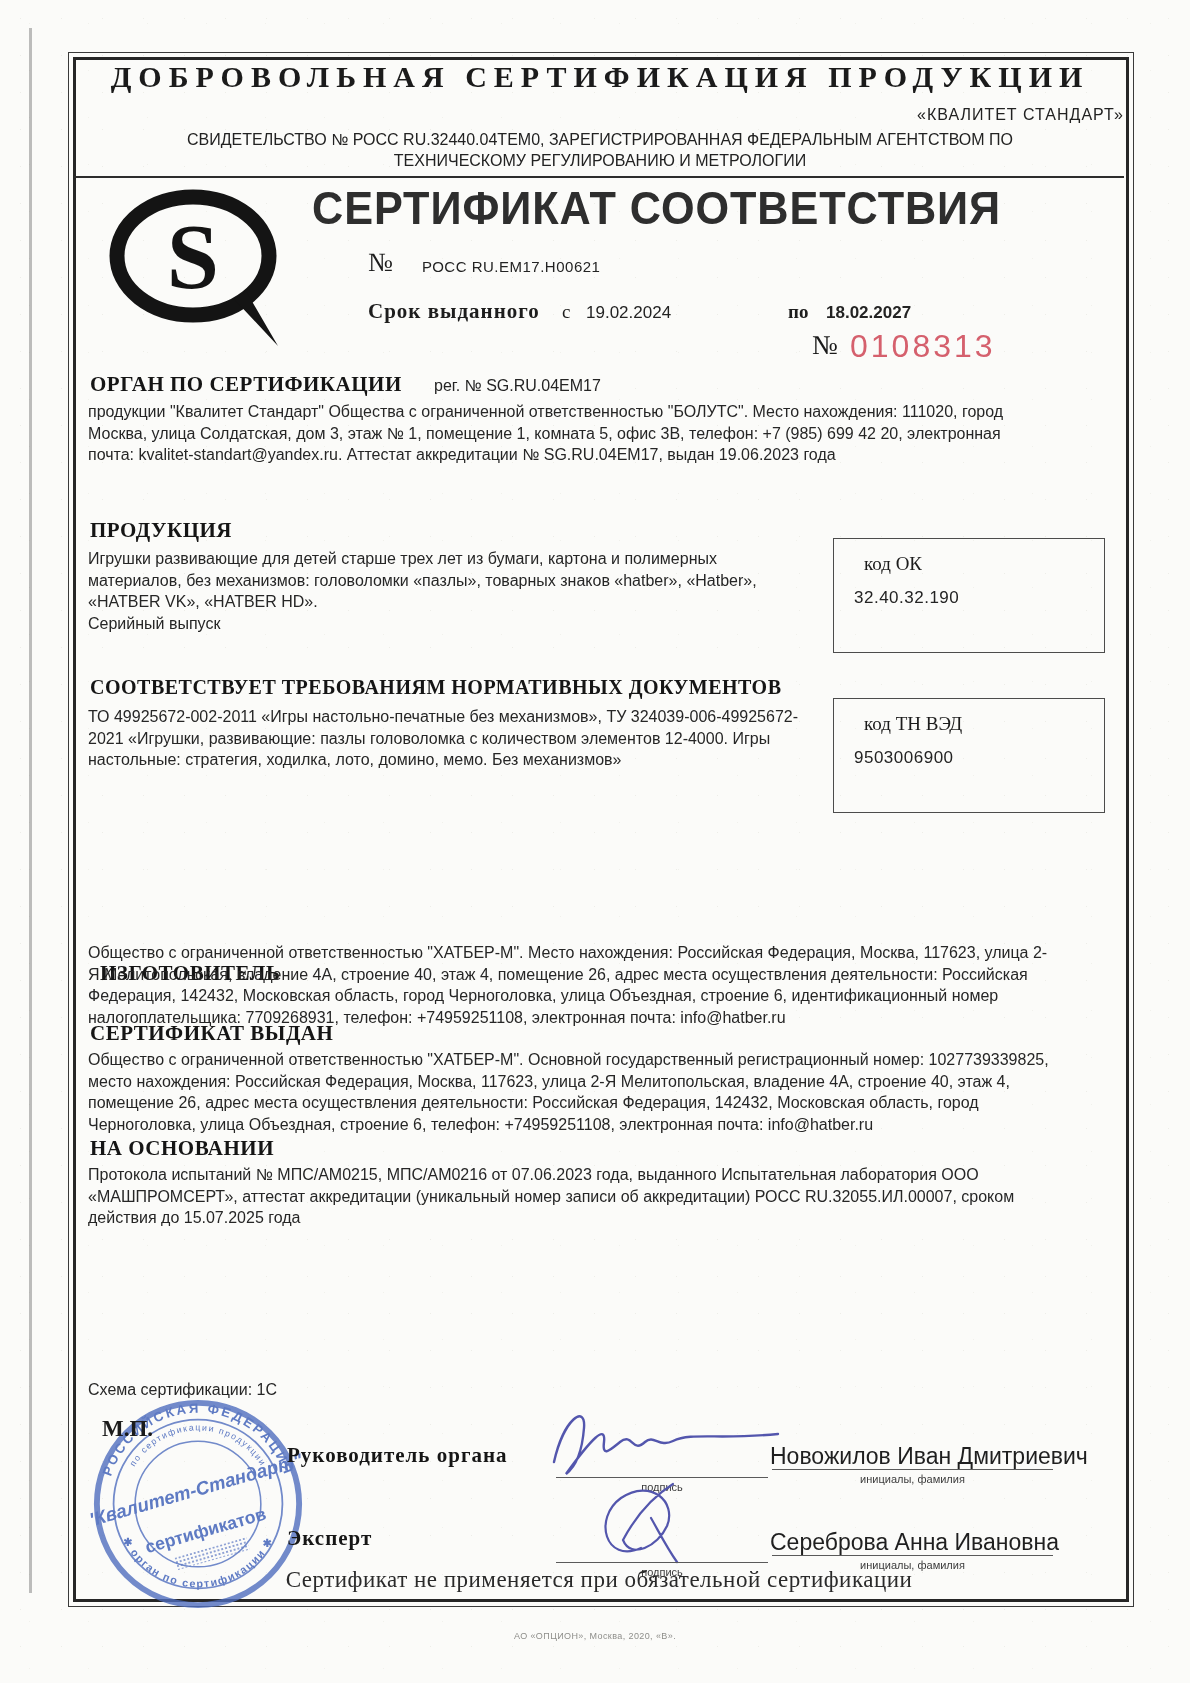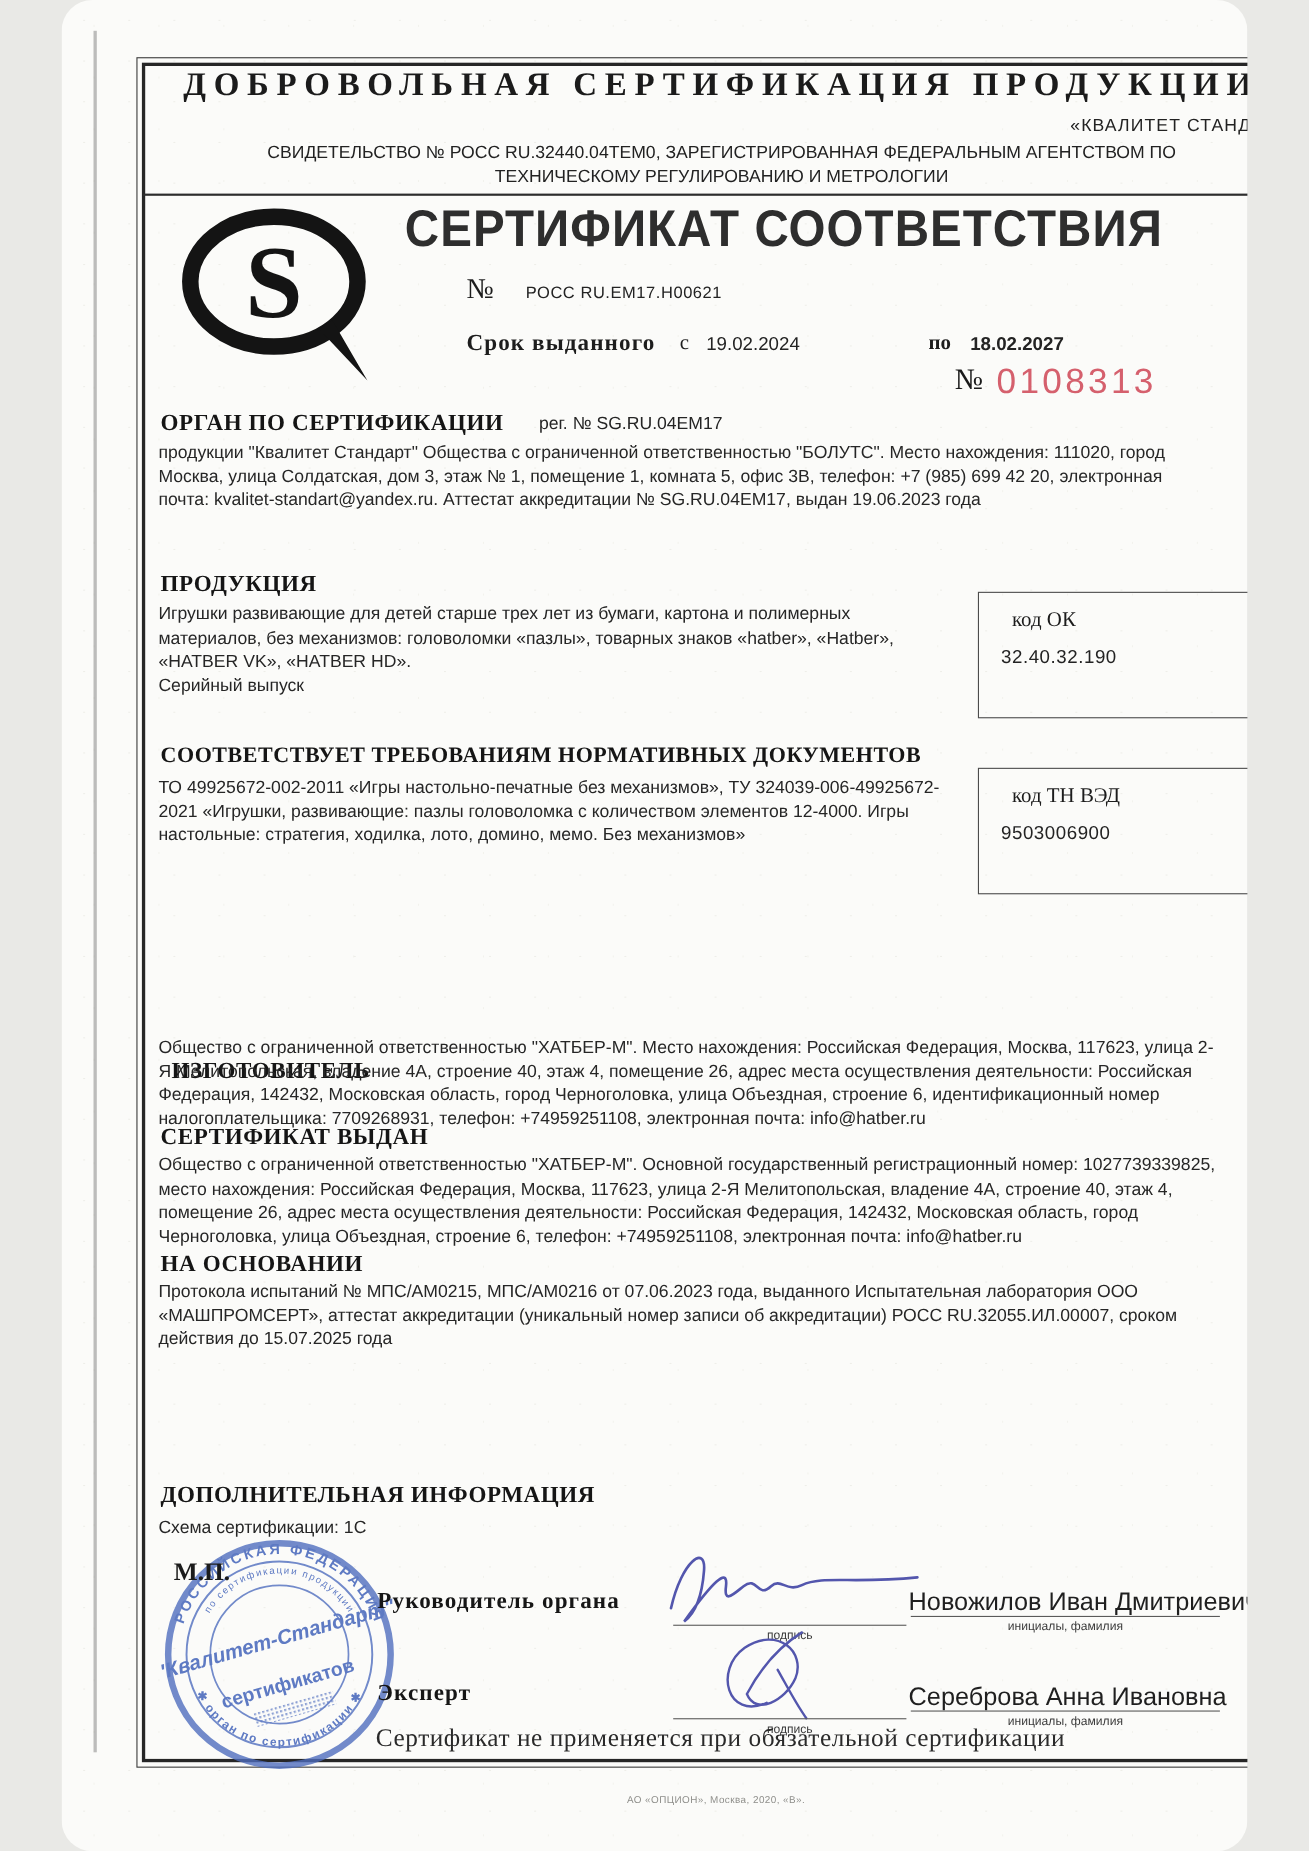--- a/index.html
+++ b/index.html
@@ -1,25 +1,24 @@
 <!DOCTYPE html>
 <html><head>
 <meta charset="utf-8">
 <style>
   html,body{margin:0;padding:0;}
   body{background:#e9e9e6;font-family:"Liberation Sans",sans-serif;}
   .page{
-    position:relative;width:1078px;height:1683px;margin:0 auto;
+    position:relative;width:1190px;height:1683px;margin:0 auto;
     background:#fbfbf9;
     background-image:
       radial-gradient(#ededE8 0.6px, transparent 0.8px),
       radial-gradient(#f1f1ec 0.6px, transparent 0.8px);
     background-size:41px 37px,59px 47px;
     overflow:hidden;
-    border-radius:28px;
   }
   .abs{position:absolute;}
   
   .scan-edge{left:29px;top:28px;width:3px;height:1565px;background:#6f6f6f;opacity:.45;}
   
   .frame-outer{left:68px;top:52px;width:1064px;height:1553px;border:1.5px solid #3a3a3a;}
   .frame-inner{position:absolute;left:4px;top:4px;right:4px;bottom:4px;border:3px solid #262626;}
   .header-divider{left:74px;top:176px;width:1050px;border-top:2px solid #2d2d2d;}
 
   
@@ -151,21 +150,20 @@
 
   <div class="abs sec-h h-maker">ИЗГОТОВИТЕЛЬ</div>
   <div class="abs sec-p p-maker">Общество с ограниченной ответственностью "ХАТБЕР-М". Место нахождения: Российская Федерация, Москва, 117623, улица 2-Я Мелитопольская, владение 4А, строение 40, этаж 4, помещение 26, адрес места осуществления деятельности: Российская Федерация, 142432, Московская область, город Черноголовка, улица Объездная, строение 6, идентификационный номер налогоплательщика: 7709268931, телефон: +74959251108, электронная почта: info@hatber.ru</div>
 
   <div class="abs sec-h h-issued">СЕРТИФИКАТ ВЫДАН</div>
   <div class="abs sec-p p-issued">Общество с ограниченной ответственностью "ХАТБЕР-М". Основной государственный регистрационный номер: 1027739339825, место нахождения: Российская Федерация, Москва, 117623, улица 2-Я Мелитопольская, владение 4А, строение 40, этаж 4, помещение 26, адрес места осуществления деятельности: Российская Федерация, 142432, Московская область, город Черноголовка, улица Объездная, строение 6, телефон: +74959251108, электронная почта: info@hatber.ru</div>
 
   <div class="abs sec-h h-basis">НА ОСНОВАНИИ</div>
   <div class="abs sec-p p-basis">Протокола испытаний № МПС/АМ0215, МПС/АМ0216 от 07.06.2023 года, выданного Испытательная лаборатория ООО «МАШПРОМСЕРТ», аттестат аккредитации (уникальный номер записи об аккредитации) РОСС RU.32055.ИЛ.00007, сроком действия до 15.07.2025 года</div>
 
-  <div class="abs sec-h h-add">ДОПОЛНИТЕЛЬНАЯ ИНФОРМАЦИЯ</div>
   <div class="abs sec-p p-add">Схема сертификации: 1С</div>
 
   <svg class="abs stamp" viewBox="0 0 220 220">
     <defs>
       <path id="arcTop" d="M 17,110 A 93,93 0 0 1 203,110"></path>
       <path id="arcTopInner" d="M 35,110 A 75,75 0 0 1 185,110"></path>
       <path id="arcBottom" d="M 25,110 A 85,85 0 0 0 195,110"></path>
       <pattern id="hatch" width="4" height="4" patternUnits="userSpaceOnUse">
         <rect width="2" height="2" fill="#4e6dbe"></rect>
       </pattern>

